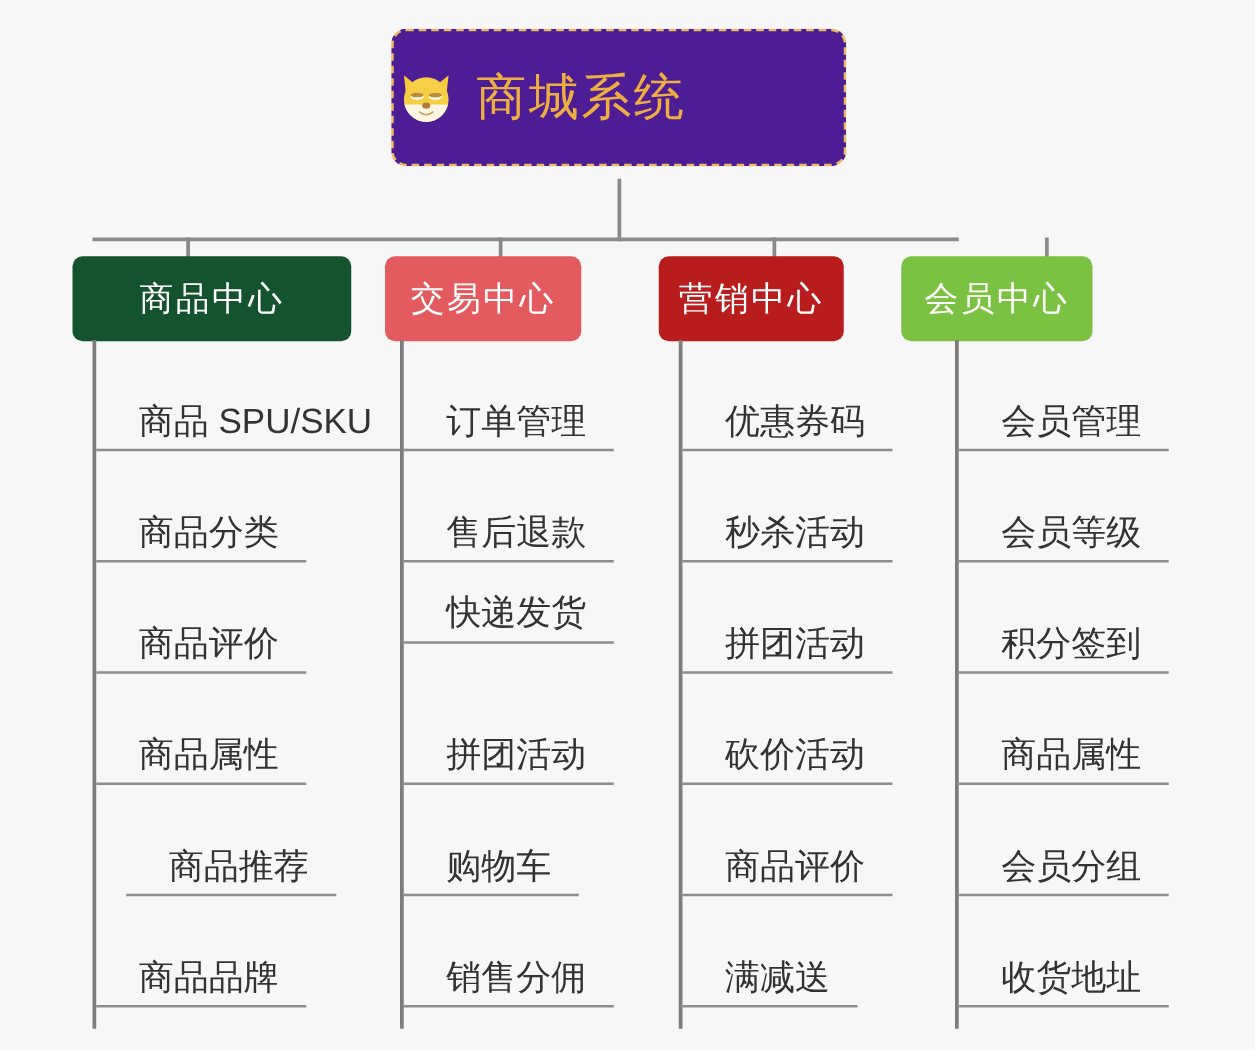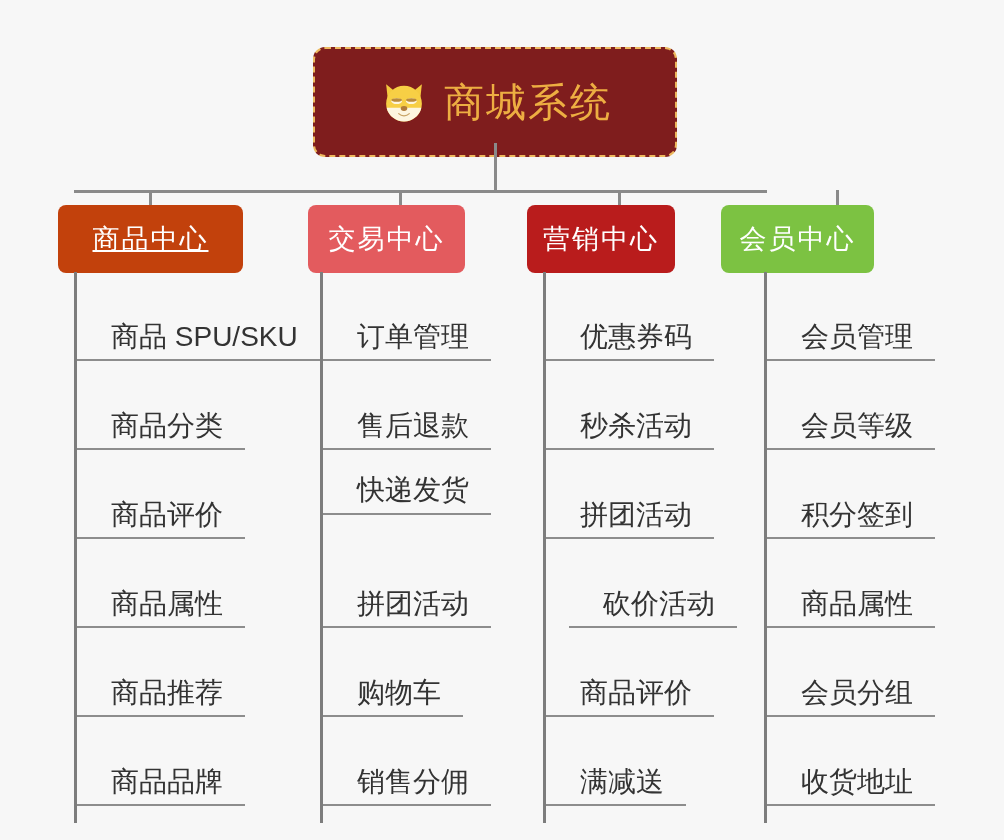--- a/index.html
+++ b/index.html
@@ -16,30 +16,29 @@
   #mindmap {
     position: relative;
     width: 1004px;
     height: 840px;
   }
 
   
   .root-node {
     position: absolute;
     left: 313px;
-    top: 47px;
+    top: 23px;
     width: 364px;
     height: 110px;
     box-sizing: border-box;
-    background: #7f1d1d;
+    background: #4c1d95;
     border: 2px dashed #edb95e;
     border-radius: 12px;
     display: flex;
     align-items: center;
-    justify-content: center;
     gap: 14px;
   }
   .root-icon {
     width: 52px;
     height: 52px;
     flex: 0 0 auto;
     display: block;
   }
   .root-title {
     font-size: 40px;
@@ -121,21 +120,21 @@
     <span class="root-title">商城系统</span>
   </div>
 
   <div class="conn conn-v" style="left:494px; top:143px; height:50px;"></div>
   <div class="conn conn-h" style="left:74px; top:190px; width:693px;"></div>
   <div class="conn conn-v" style="left:149px; top:190px; height:16px;"></div>
   <div class="conn conn-v" style="left:399px; top:190px; height:16px;"></div>
   <div class="conn conn-v" style="left:618px; top:190px; height:16px;"></div>
   <div class="conn conn-v" style="left:836px; top:190px; height:16px;"></div>
 
-  <div class="cat-box" style="left:58px;  top:205px; width:185px; background:#c2410c;text-decoration:underline;">
+  <div class="cat-box" style="left:58px;  top:205px; width:223px; background:#14532d;">
     <span>商品中心</span>
   </div>
   <div class="cat-box" style="left:308px; top:205px; width:157px; background:#e35b5e;">
     <span>交易中心</span>
   </div>
   <div class="cat-box" style="left:527px; top:205px; width:148px; background:#b91c1c;">
     <span>营销中心</span>
   </div>
   <div class="cat-box" style="left:721px; top:205px; width:153px; background:#7cc242;">
     <span>会员中心</span>
@@ -148,21 +147,21 @@
     </div>
     <div class="leaf" style="top:89px;">
       <span class="leaf-inner">商品分类</span>
     </div>
     <div class="leaf" style="top:178px;">
       <span class="leaf-inner">商品评价</span>
     </div>
     <div class="leaf" style="top:267px;">
       <span class="leaf-inner">商品属性</span>
     </div>
-    <div class="leaf" style="top:356px;">
+    <div class="leaf" style="top:356px;padding-left:24px;">
       <span class="leaf-inner">商品推荐</span>
     </div>
     <div class="leaf" style="top:445px;">
       <span class="leaf-inner">商品品牌</span>
     </div>
   </div>
 
   <div class="branch" style="left:320px;">
     <div class="trunk" style="height:551px;"></div>
     <div class="leaf" style="top:0px;">
@@ -189,21 +188,21 @@
     <div class="trunk" style="height:551px;"></div>
     <div class="leaf" style="top:0px;">
       <span class="leaf-inner">优惠券码</span>
     </div>
     <div class="leaf" style="top:89px;">
       <span class="leaf-inner">秒杀活动</span>
     </div>
     <div class="leaf" style="top:178px;">
       <span class="leaf-inner">拼团活动</span>
     </div>
-    <div class="leaf" style="top:267px;padding-left:23px;">
+    <div class="leaf" style="top:267px;">
       <span class="leaf-inner">砍价活动</span>
     </div>
     <div class="leaf" style="top:356px;">
       <span class="leaf-inner">商品评价</span>
     </div>
     <div class="leaf" style="top:445px;">
       <span class="leaf-inner">满减送</span>
     </div>
   </div>
 

